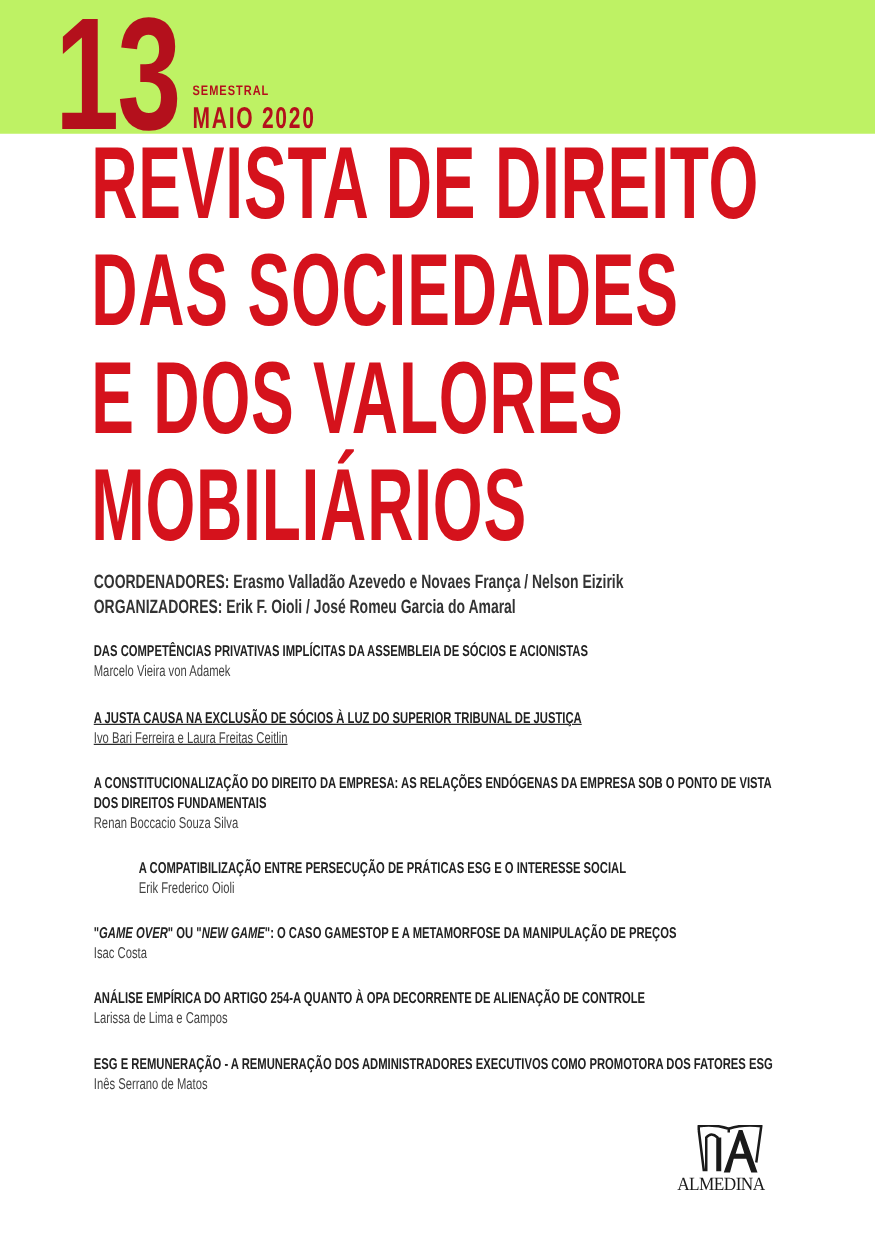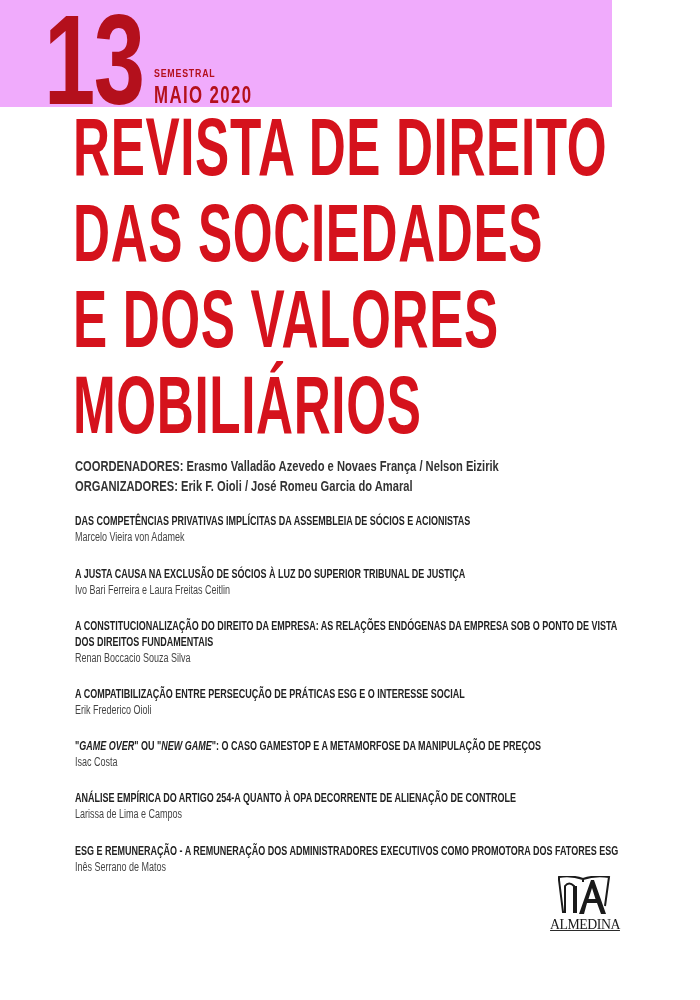--- a/index.html
+++ b/index.html
@@ -1,21 +1,21 @@
 <!DOCTYPE html>
 <html><head>
   <meta charset="utf-8">
   <style>
     * { margin: 0; padding: 0; box-sizing: border-box; }
     html, body { width: 700px; height: 1000px; background: #ffffff; overflow: hidden; }
     body { position: relative; font-family: "Liberation Sans", sans-serif; color: #2b2b2b; }
 
     .banner {
-      position: absolute; left: 0; top: 0; width: 612px; height: 107px;
-      background: #f0abfc; overflow: hidden;
+      position: absolute; left: 0; top: 0; width: 700px; height: 107px;
+      background: #bef264; overflow: hidden;
     }
     .issue-number {
       position: absolute; left: 44px; top: -4px;
       font-family: "Liberation Sans", sans-serif; font-weight: bold;
       font-size: 128px; line-height: 1; color: #b4101c;
       transform: scaleX(0.72); transform-origin: left top;
       letter-spacing: -2px;
     }
     .periodicity {
       position: absolute; left: 154px; top: 67px;
@@ -54,29 +54,29 @@
       color: #222222; white-space: nowrap;
       transform: scaleX(0.72); transform-origin: left center;
     }
     .article-title em { font-style: italic; }
     .article-author {
       display: block; font-size: 12.5px; line-height: 17px;
       color: #444444; white-space: nowrap;
       transform: scaleX(0.72); transform-origin: left center;
     }
     .a0 { position: absolute; top: 0; }
-    .a1 { position: absolute; top: 53px; }
+    .a1 { position: absolute; top: 53px; text-decoration: underline; }
     .a2 { position: absolute; top: 105px; }
-    .a3 { position: absolute; top: 173px; }
+    .a3 { position: absolute; top: 173px; margin-left: 36px; }
     .a4 { position: absolute; top: 225px; }
     .a5 { position: absolute; top: 277px; }
     .a6 { position: absolute; top: 330px; }
 
     .publisher {
-      position: absolute; left: 538px; top: 876px; width: 94px; text-align: center; text-decoration: underline;
+      position: absolute; left: 538px; top: 900px; width: 94px; text-align: left;
     }
     .publisher-mark { display: block; margin: 0 auto; width: 56px; height: 40px; }
     .publisher-name {
       display: block; font-family: "Liberation Serif", serif; font-size: 15px;
       color: #1a1a1a; letter-spacing: -0.5px; line-height: 16px; margin-top: 0px;
       transform: scaleX(0.92); transform-origin: center center;
     }
   </style>
 </head>
 <body>

